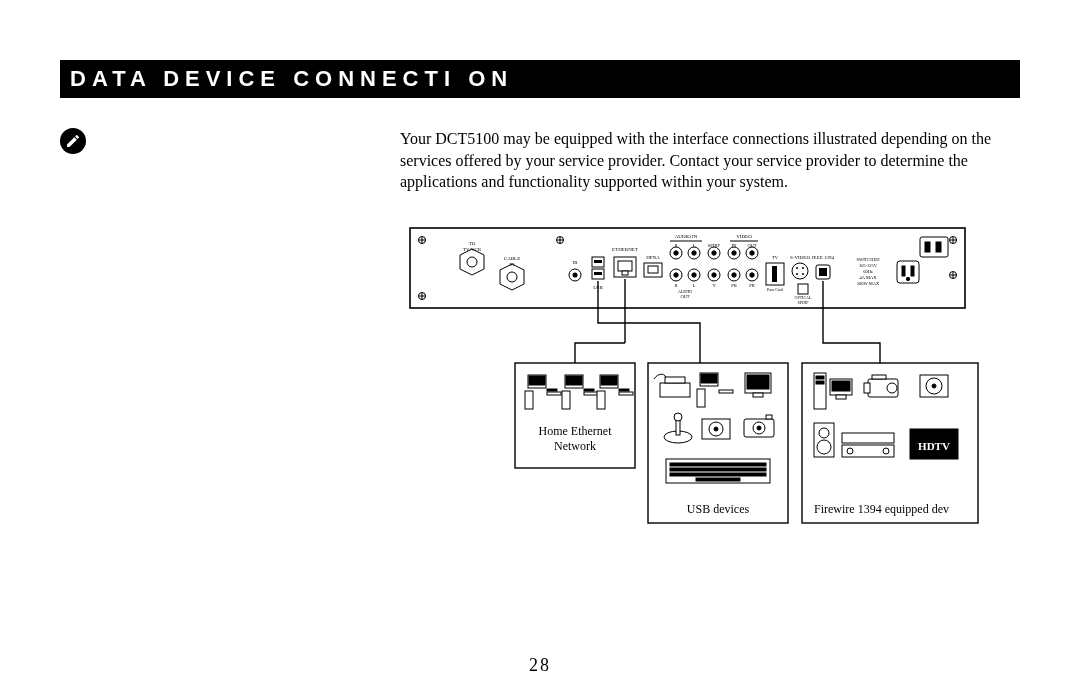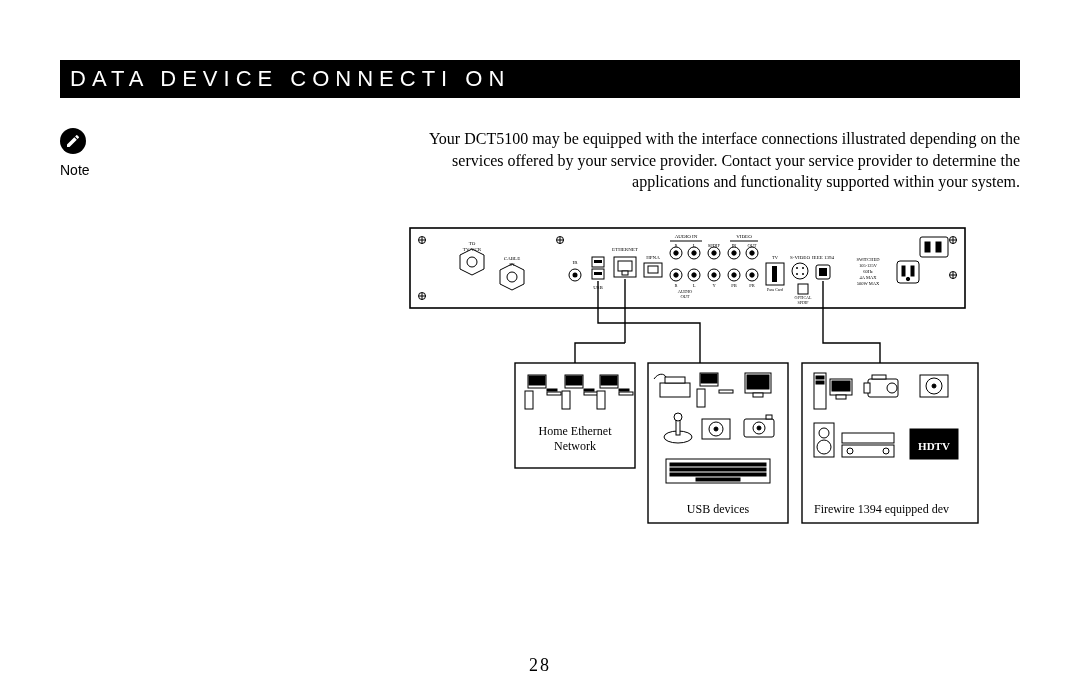--- a/index.html
+++ b/index.html
@@ -1,27 +1,27 @@
 <!DOCTYPE html>
 <html><head>
 <meta charset="utf-8">
 <style>
   * { box-sizing: border-box; margin: 0; padding: 0; }
   html, body { width: 1080px; height: 698px; background: #fff; font-family: Arial, Helvetica, sans-serif; }
   .page { position: relative; width: 1080px; height: 698px; padding: 60px 60px 0 60px; }
 
   .title-bar {
-    background: #000; color: #fff; font-size: 22px; font-weight: 400;
+    background: #000; color: #fff; font-size: 22px; font-weight: 700;
     letter-spacing: 6px; padding: 6px 10px; width: 100%;
     font-family: Arial, sans-serif;
   }
 
   .cols { display: flex; margin-top: 30px; gap: 40px; }
   .left-col { width: 340px; }
-  .right-col { flex: 1; text-align: right; }
+  .right-col { flex: 1; }
 
   .note-icon {
     width: 26px; height: 26px; border-radius: 50%; background: #000;
     display: flex; align-items: center; justify-content: center; margin-bottom: 8px;
   }
   .note-icon svg { width: 16px; height: 16px; }
   .note-heading { font-size: 14px; margin-bottom: 6px; }
   .note-text, .intro-text { font-size: 14px; line-height: 1.35; }
   .intro-text { font-family: "Times New Roman", Times, serif; font-size: 16px; }
 
@@ -42,21 +42,20 @@
 
   <div class="title-bar">DATA DEVICE CONNECTI   ON</div>
 
   <div class="cols">
     <div class="left-col">
       <div class="note-icon">
         <svg viewBox="0 0 24 24">
             <path fill="#fff" d="M3 17.25V21h3.75l11-11-3.75-3.75-11 11zM20.7 7.05a1 1 0 0 0 0-1.41l-2.34-2.34a1 1 0 0 0-1.41 0l-1.83 1.83 3.75 3.75 1.83-1.83z"></path>
           </svg>
       </div>
-      <div class="note-heading">Note</div>
     </div>
 
     <div class="right-col">
       <div class="intro-text">Your DCT5100 may be equipped with the interface connections illustrated depending on the services offered by your service provider. Contact your service provider to determine the applications and functionality supported within your system.</div>
 
       <div class="diagram">
         <svg class="diagram-svg" width="620" height="320" viewBox="0 0 620 320">
 
           <rect x="10" y="5" width="555" height="80" fill="#fff" stroke="#000" stroke-width="1.6"></rect>
 

